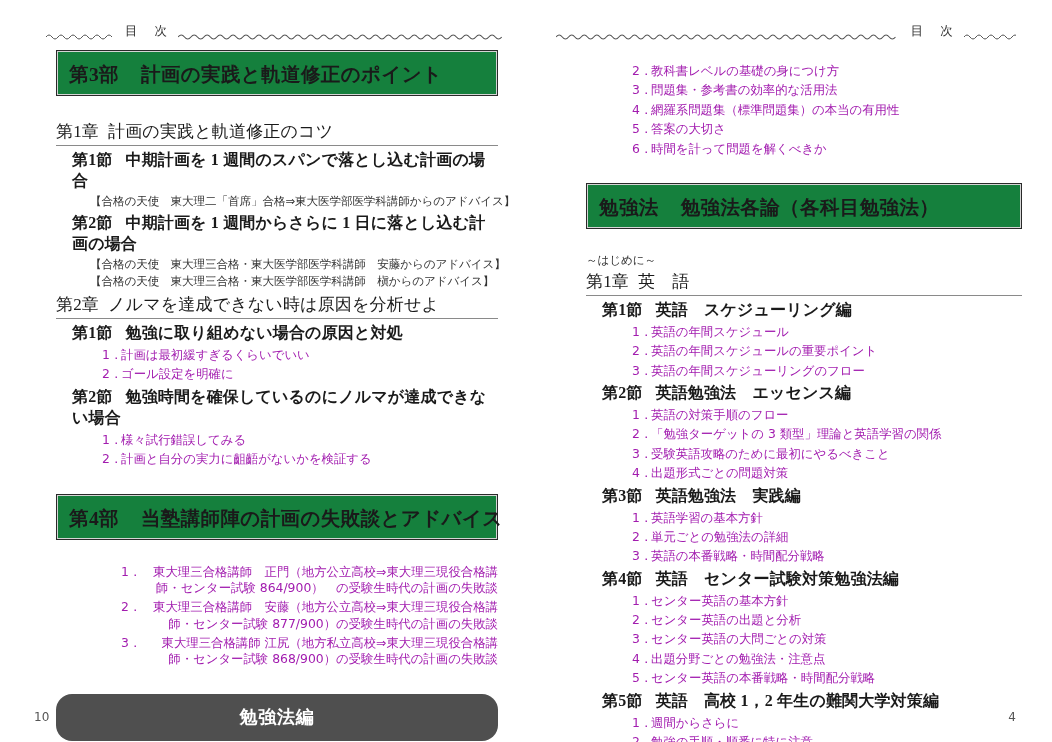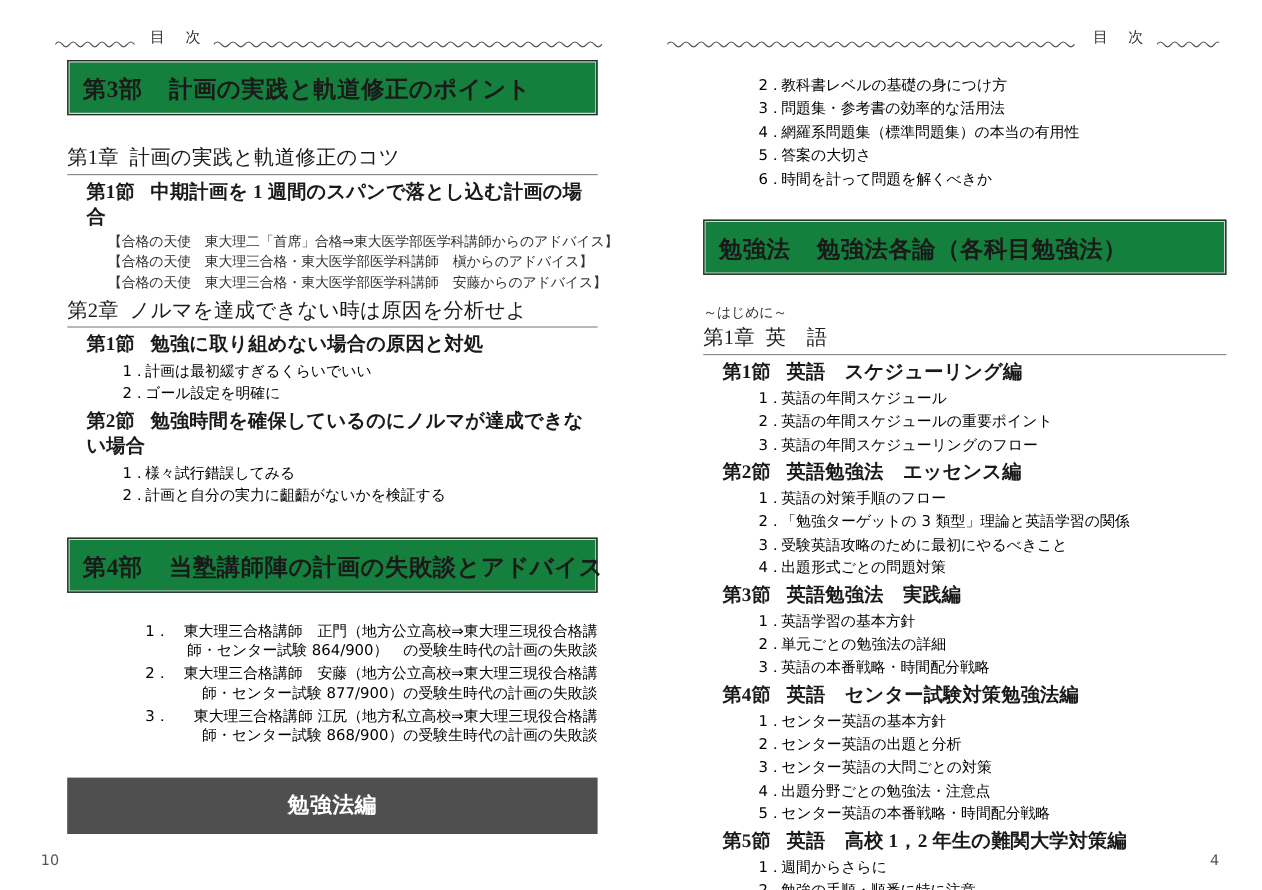--- a/index.html
+++ b/index.html
@@ -55,37 +55,37 @@
   
   .section{
     font-size:16px;font-weight:bold;
     margin:4px 0 1px 16px;letter-spacing:0.01em;
   }
   .section .sp{display:inline-block;width:13px;}
 
   
   .item{
     font-family:"DejaVu Sans","Liberation Sans",sans-serif;
-    font-size:12.4px;color:#000000;
+    font-size:12.4px;color:#a21caf;
     margin:3px 0 0 46px;line-height:1.32;
   }
   .item .num{display:inline-block;width:19px;}
   .item.wrap{margin-left:60px;text-indent:0;text-align:right;}
   .item.wrap .body{display:inline-block;width:calc(100% - 24px);vertical-align:top;}
   .note{
     font-family:"DejaVu Sans","Liberation Sans",sans-serif;
     font-size:11.6px;color:#333;
     margin:2px 0 1px 34px;letter-spacing:-0.01em;white-space:nowrap;
   }
 
   
   .banner{
     background:#4f4f4f;color:#ffffff;
     text-align:center;font-size:18px;font-weight:bold;
-    padding:11px 0 12px 0;margin:26px 0 22px 0;letter-spacing:0.04em;
+    padding:11px 0 12px 0;margin:26px 0 22px 0;letter-spacing:0.04em;border-radius:16px;
   }
 
   .gap-sm{height:10px;}
   .gap-lg{height:26px;}
 
   .folio{
     position:absolute;bottom:18px;
     font-family:"DejaVu Sans","Liberation Sans",sans-serif;
     font-size:12px;color:#555;
   }
@@ -114,22 +114,23 @@
 
         <div class="part-box">
           <div class="t"><span>第3部</span><span class="sp"></span><span>計画の実践と軌道修正のポイント</span></div>
         </div>
 
         <div class="chapter"><span>第1章</span><span class="sp"></span><span>計画の実践と軌道修正のコツ</span></div>
 
         <div class="section"><span>第1節</span><span class="sp"></span><span>中期計画を 1 週間のスパンで落とし込む計画の場合</span></div>
         <div class="note">【合格の天使　東大理二「首席」合格⇒東大医学部医学科講師からのアドバイス】</div>
 
+        <div class="section"><span>第2節</span><span class="sp"></span><span>中期計画を 1 週間からさらに 1 日に落とし込む計画の場合</span></div>
+        <div class="note">【合格の天使　東大理三合格・東大医学部医学科講師　安藤からのアドバイス】</div>
         <div class="note">【合格の天使　東大理三合格・東大医学部医学科講師　槇からのアドバイス】</div>
-        <div class="note">【合格の天使　東大理三合格・東大医学部医学科講師　安藤からのアドバイス】</div>
 
         <div class="chapter tight"><span>第2章</span><span class="sp"></span><span>ノルマを達成できない時は原因を分析せよ</span></div>
 
         <div class="section"><span>第1節</span><span class="sp"></span><span>勉強に取り組めない場合の原因と対処</span></div>
         <div class="item"><span class="num">1．</span><span>計画は最初緩すぎるくらいでいい</span></div>
         <div class="item"><span class="num">2．</span><span>ゴール設定を明確に</span></div>
 
         <div class="section"><span>第2節</span><span class="sp"></span><span>勉強時間を確保しているのにノルマが達成できない場合</span></div>
         <div class="item"><span class="num">1．</span><span>様々試行錯誤してみる</span></div>
         <div class="item"><span class="num">2．</span><span>計画と自分の実力に齟齬がないかを検証する</span></div>

